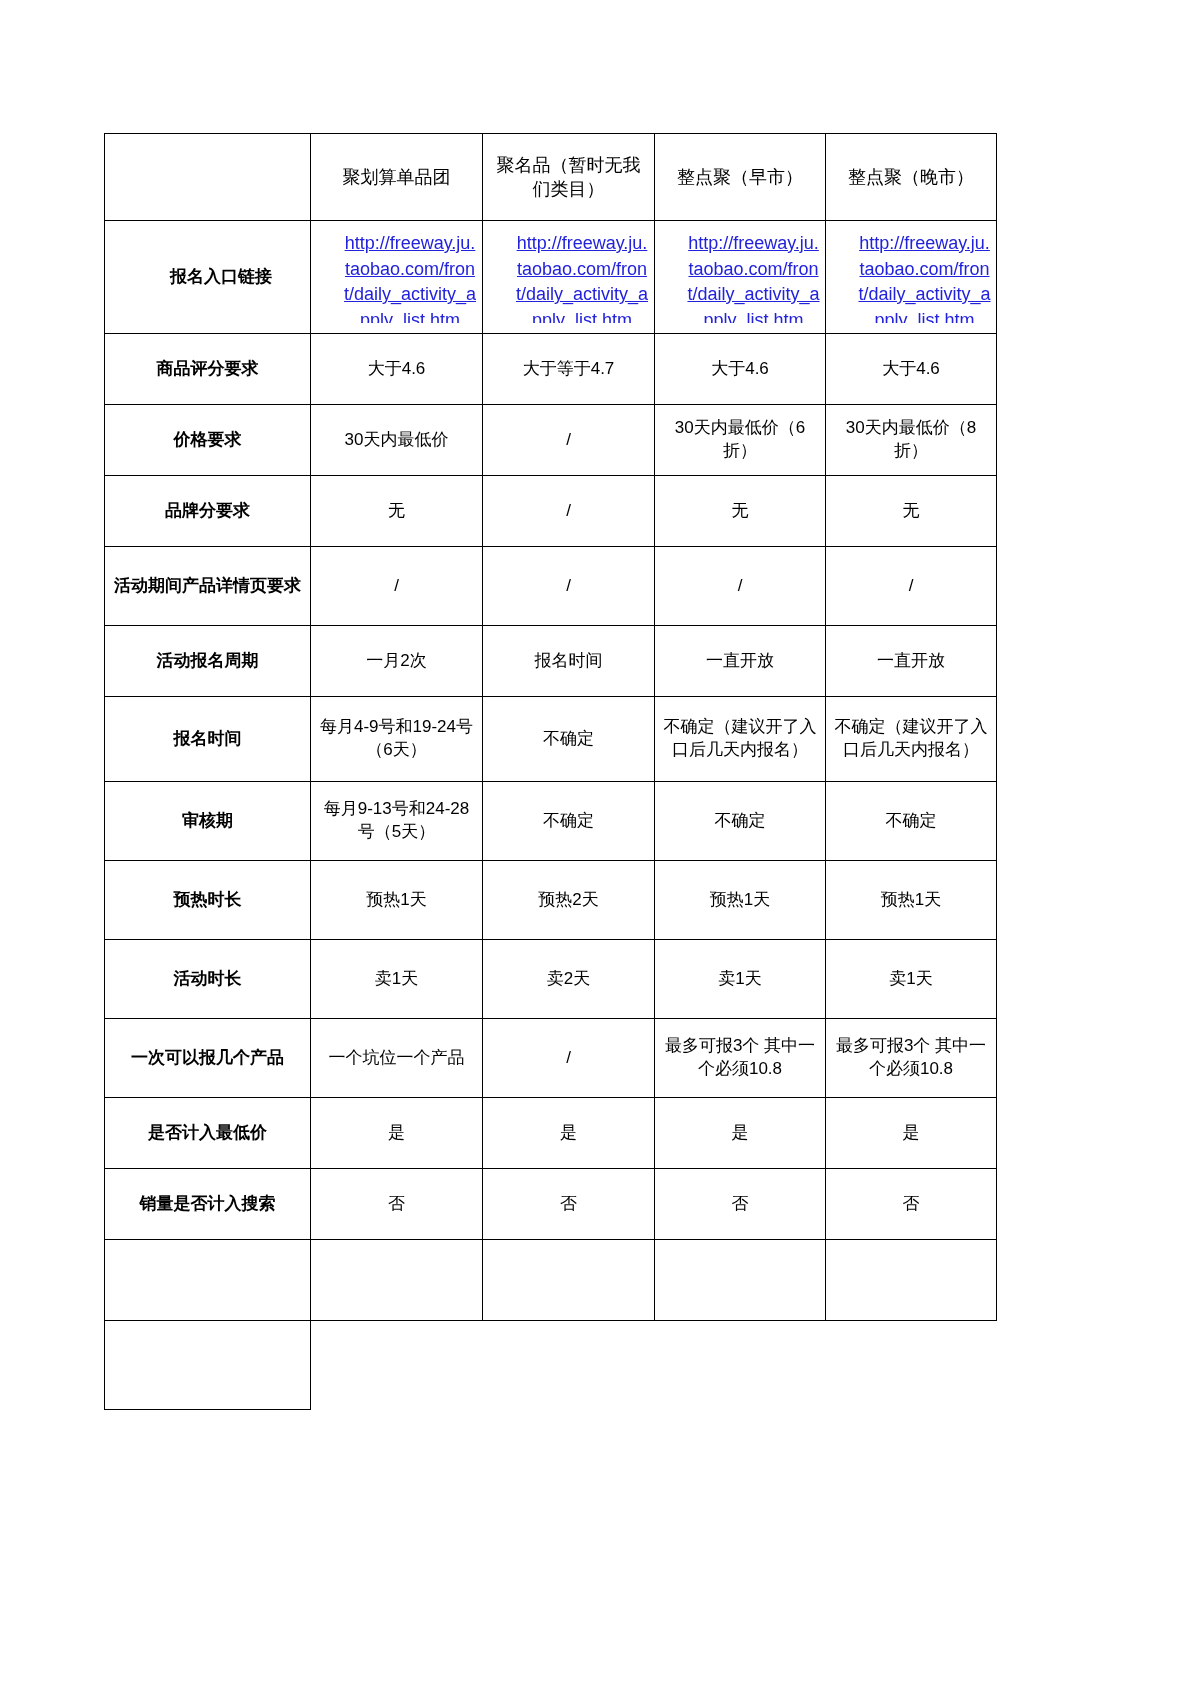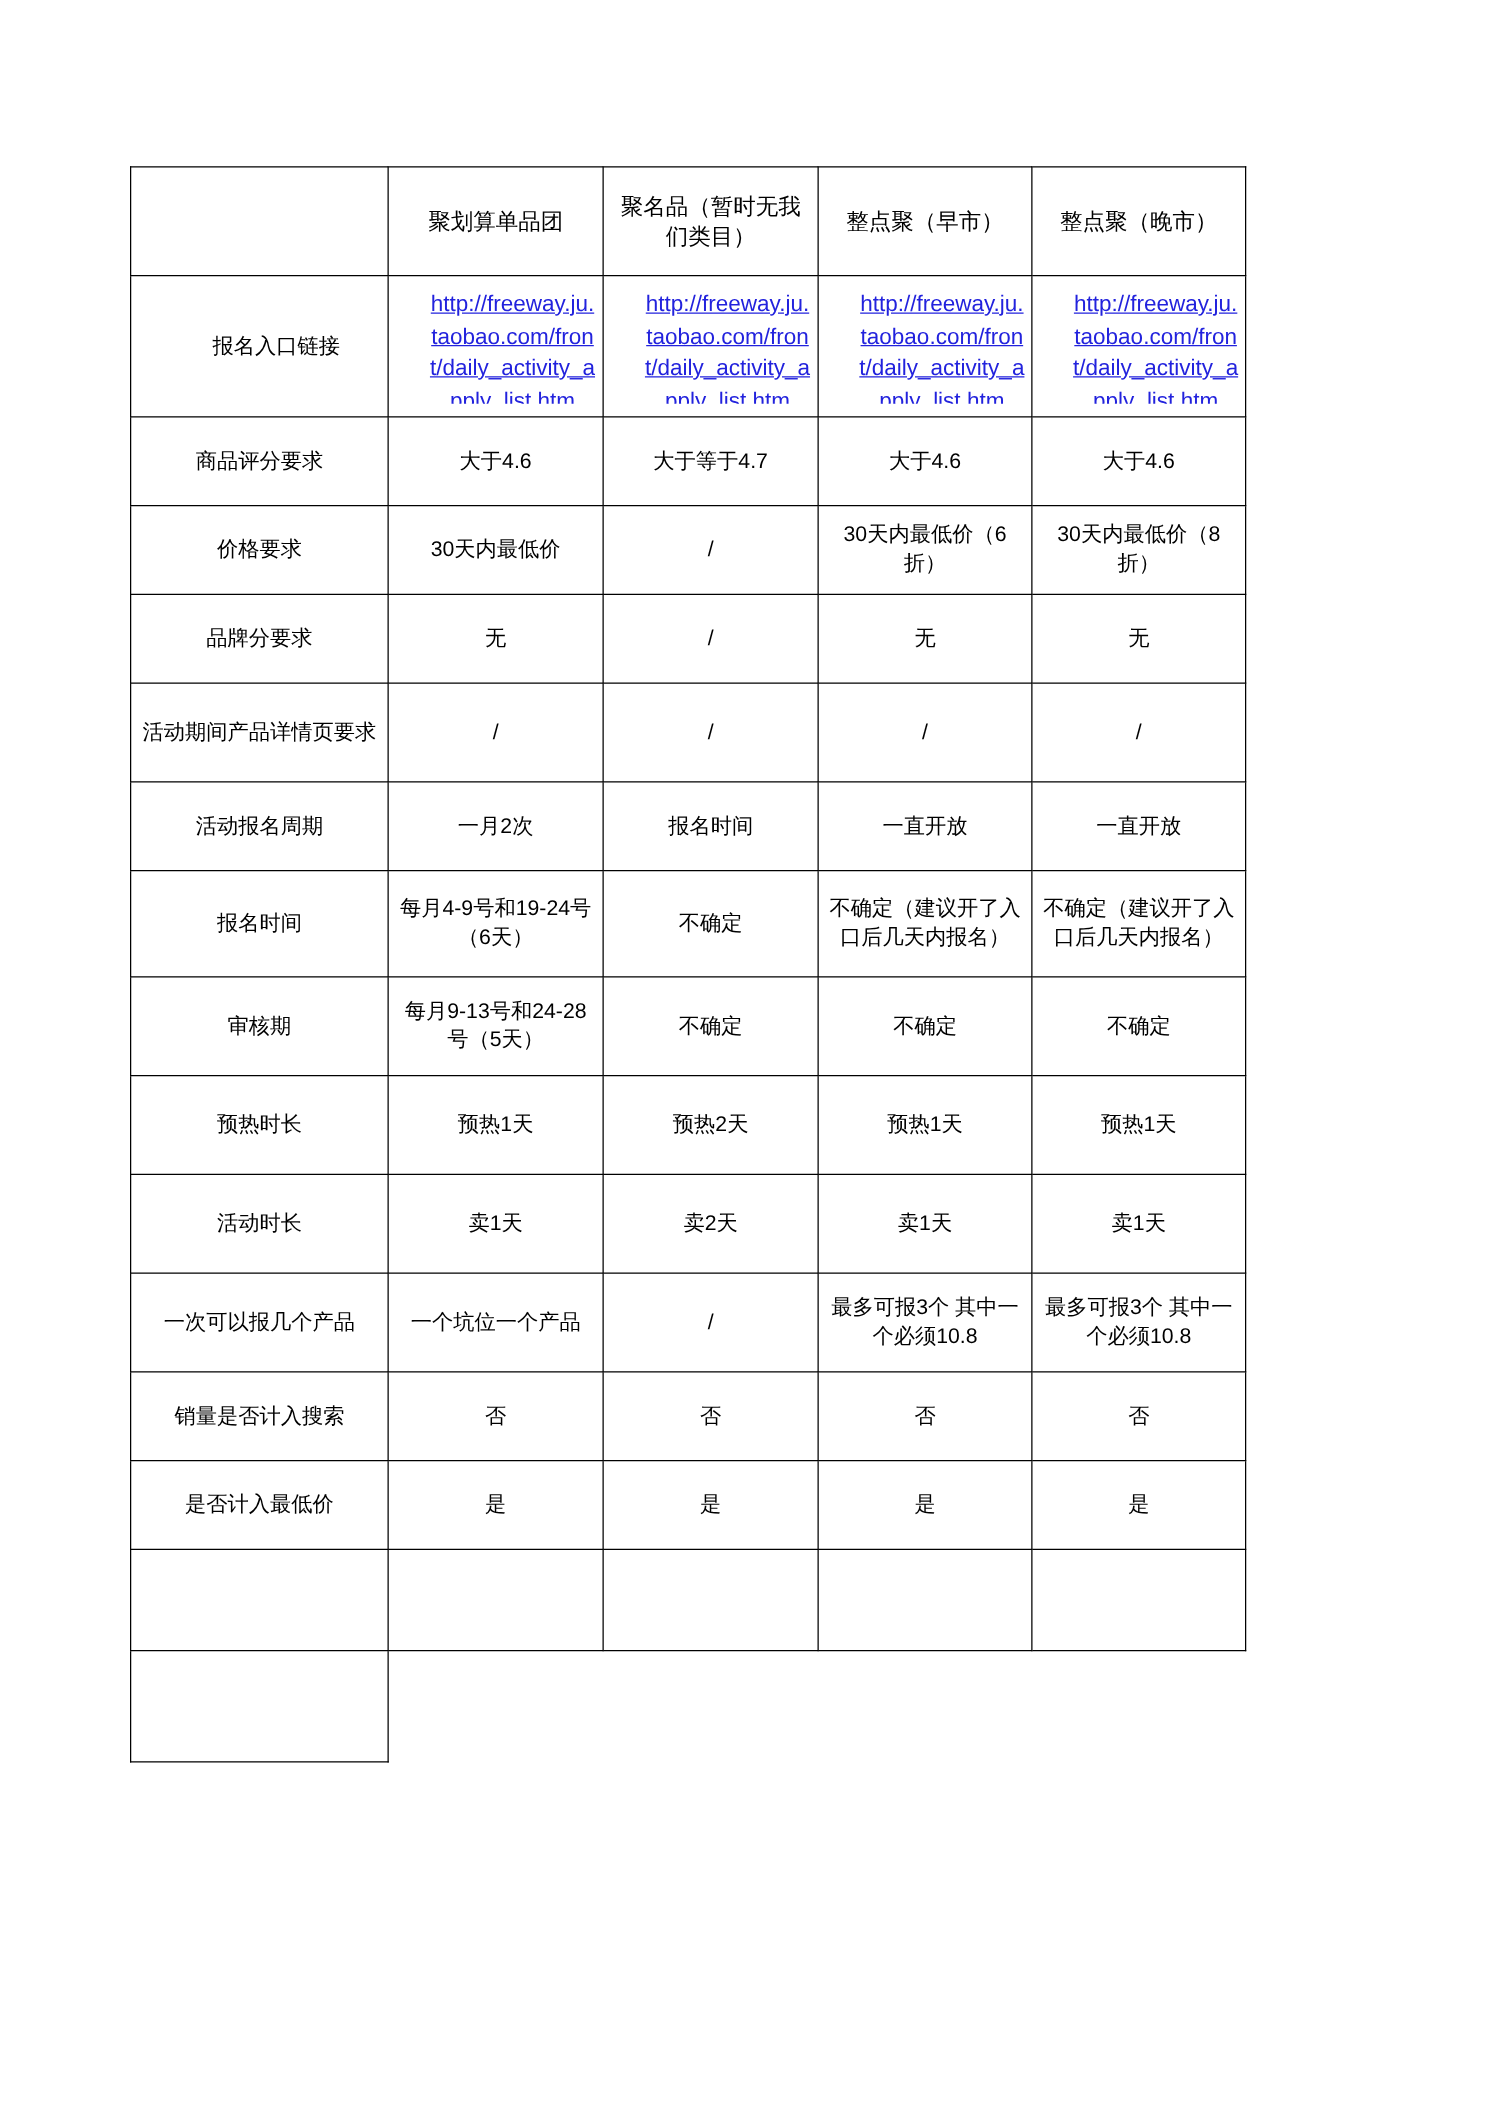--- a/index.html
+++ b/index.html
@@ -52,20 +52,21 @@
   tr.r-head td { height: 78px; font-size: 18px; }
   tr.r-link td { height: 104px; padding-left: 32px; }
   tr.r-norm td { height: 62px; }
   tr.r-tall td { height: 70px; }
   tr.r-time td { height: 76px; }
   tr.r-blank1 td { height: 72px; }
   tr.r-blank2 td { height: 80px; }
 
   td.label {
     font-size: 17px;
+    font-weight: bold;
   }
   td.head {
     font-size: 18px;
   }
   .link-cell {
     padding: 0 4px;
   }
   .link-cell a {
     color: #2222dd;
     text-decoration: underline;
@@ -218,33 +219,33 @@
             </td>
           <td>
               <span class="clip-tall">最多可报3个 其中一个必须10.8</span>
             </td>
           <td>
               <span class="clip-tall">最多可报3个 其中一个必须10.8</span>
             </td>
         </tr>
 
         <tr class="r-norm">
+          <td class="label">是否计入最低价</td>
+          <td>是</td>
+          <td>是</td>
+          <td>是</td>
+          <td>是</td>
+        </tr>
+
+        <tr class="r-norm">
           <td class="label">销量是否计入搜索</td>
           <td>否</td>
           <td>否</td>
           <td>否</td>
           <td>否</td>
-        </tr>
-
-        <tr class="r-norm">
-          <td class="label">是否计入最低价</td>
-          <td>是</td>
-          <td>是</td>
-          <td>是</td>
-          <td>是</td>
         </tr>
 
         <tr class="r-blank1">
           <td class="label"></td>
           <td></td>
           <td></td>
           <td></td>
           <td></td>
         </tr>
 

